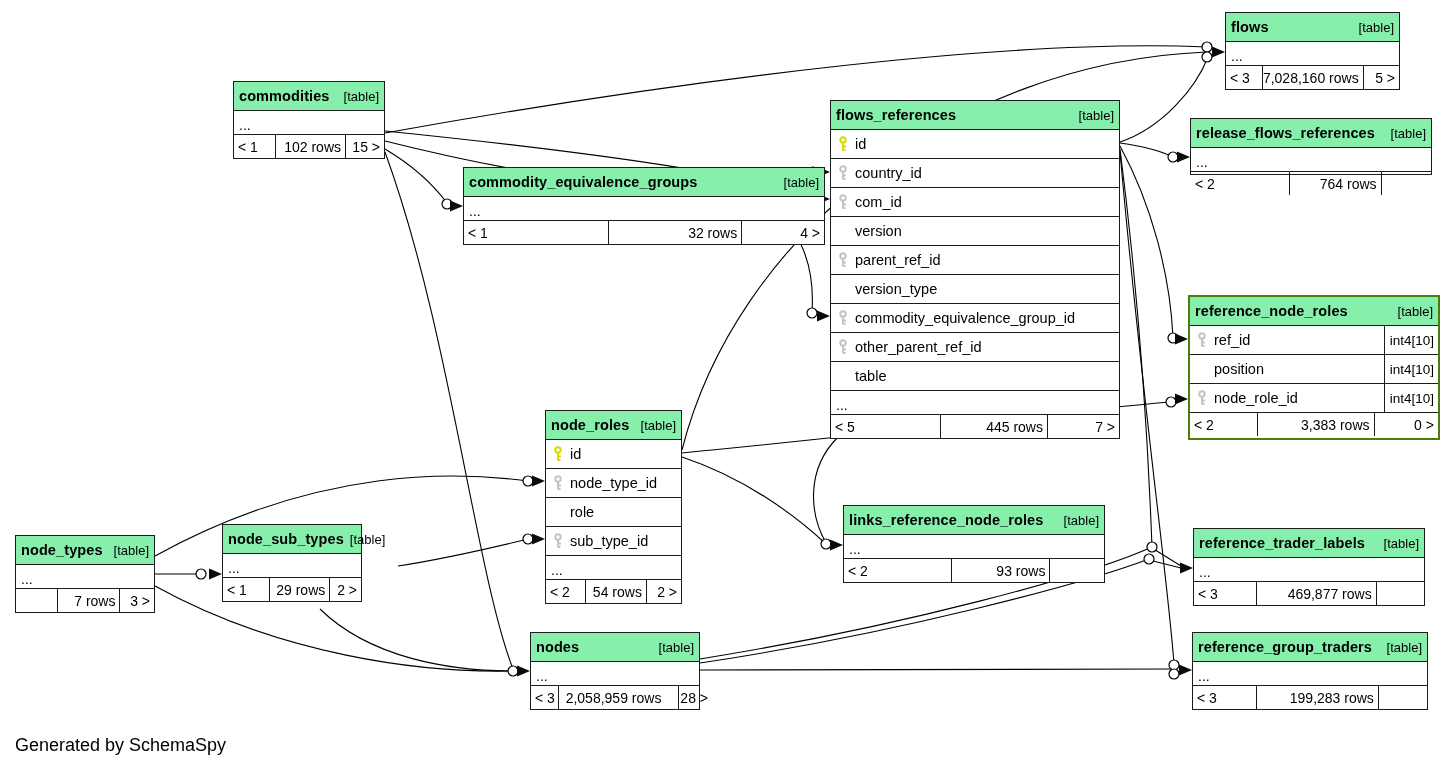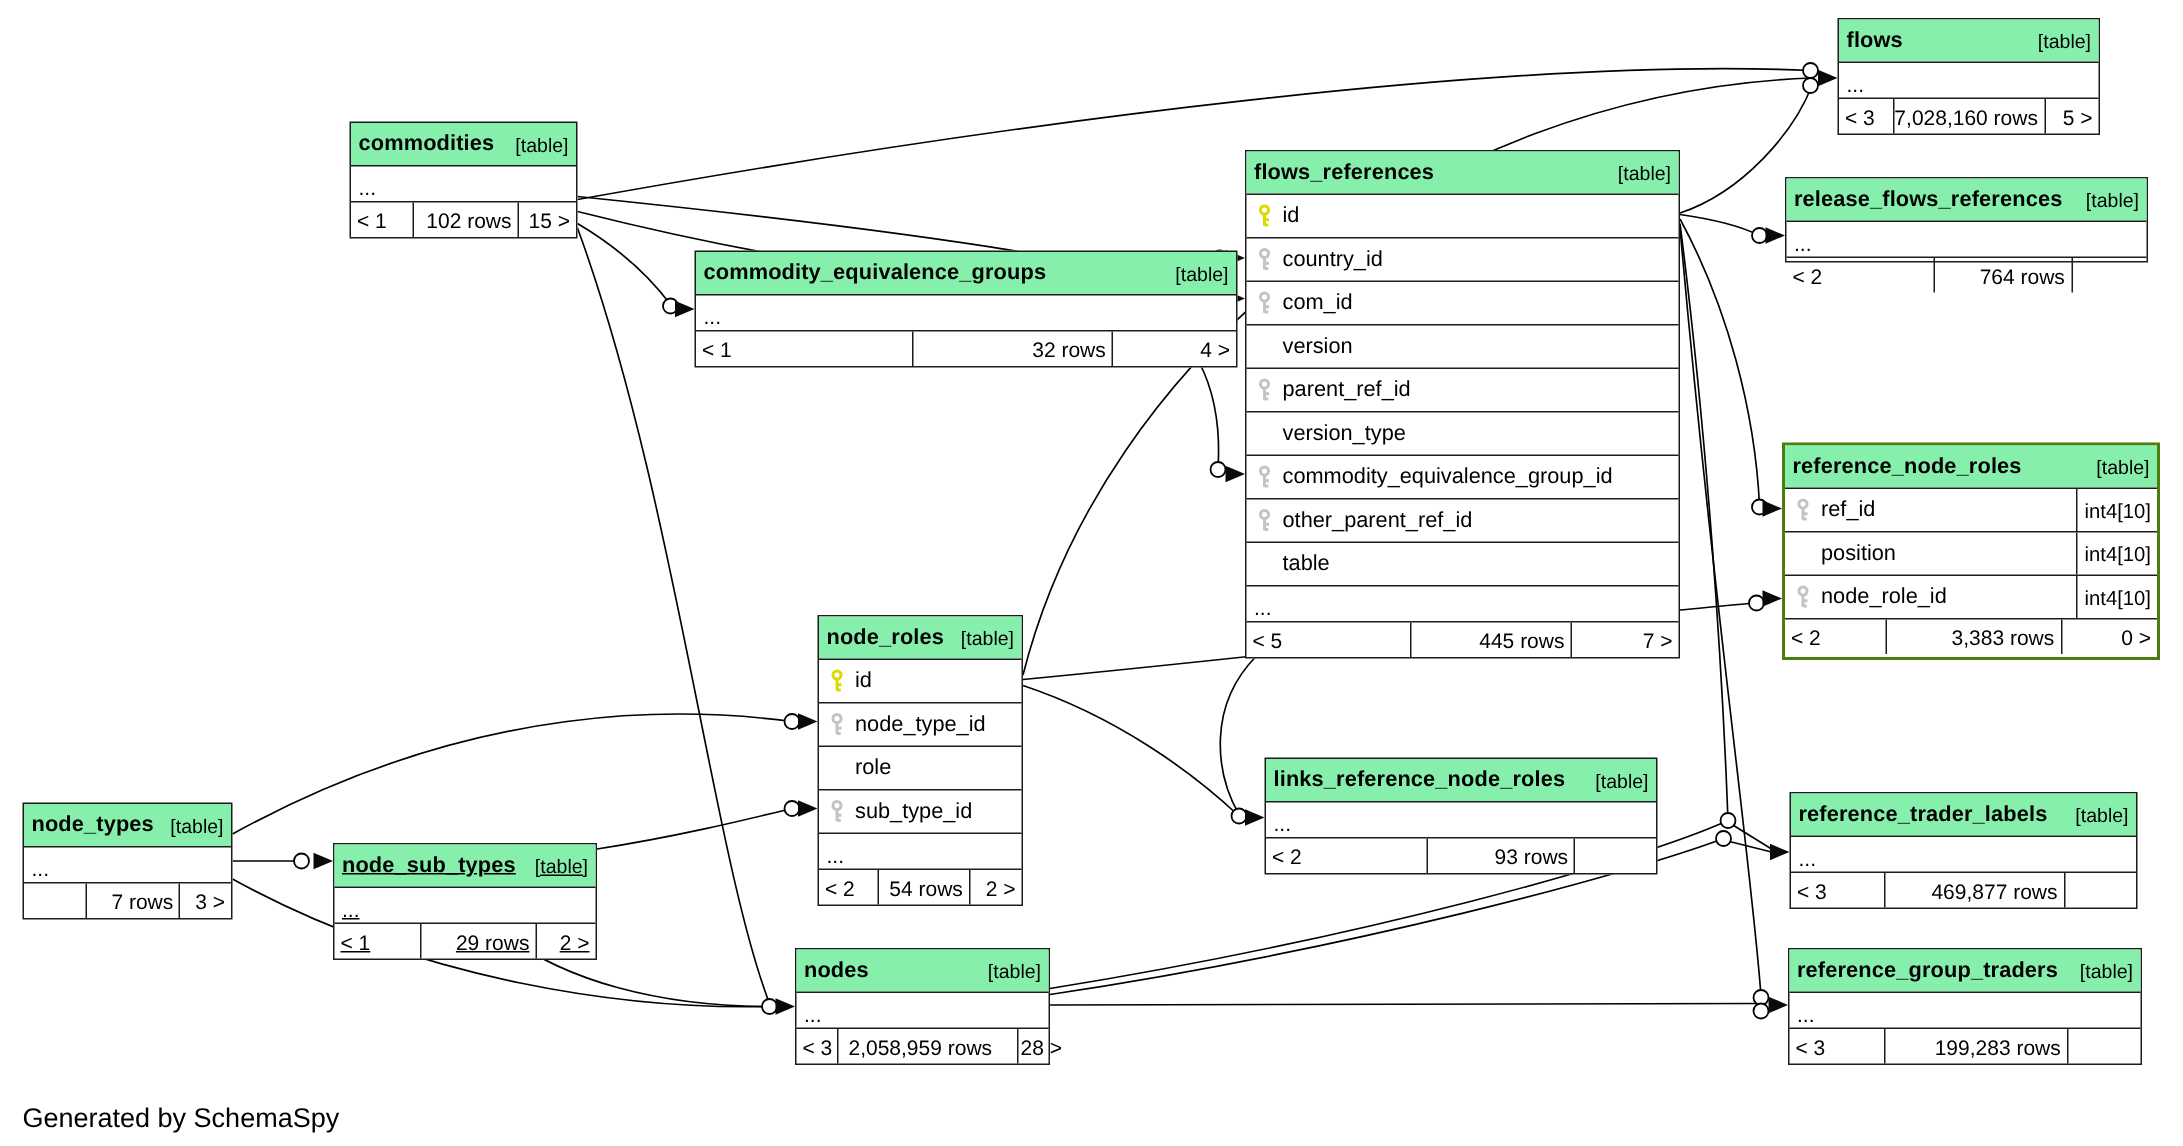--- a/index.html
+++ b/index.html
@@ -315,21 +315,21 @@
           <span class="tbl-name">node_types</span>
           <span class="tbl-tag">[table]</span>
         </div>
         <div class="dots-row">...</div>
         <div class="tbl-footer">
           <span class="f-cell f-left" style="flex: 0 0 30%;"></span>
           <span class="f-cell f-mid" style="flex: 0 0 45%;">7 rows</span>
           <span class="f-cell f-right" style="flex: 0 0 25%;">3 &gt;</span>
         </div>
       </div>
-      <div class="tbl" style="left: 222px; top: 562px; width: 176px; height: 78px; text-decoration: underline;">
+      <div class="tbl" style="left: 222px; top: 524px; width: 140px; height: 78px;">
         <div class="tbl-header">
           <span class="tbl-name">node_sub_types</span>
           <span class="tbl-tag">[table]</span>
         </div>
         <div class="dots-row">...</div>
         <div class="tbl-footer">
           <span class="f-cell f-left" style="flex: 0 0 33%;">&lt; 1</span>
           <span class="f-cell f-mid" style="flex: 0 0 44%;">29 rows</span>
           <span class="f-cell f-right" style="flex: 0 0 23%;">2 &gt;</span>
         </div>

